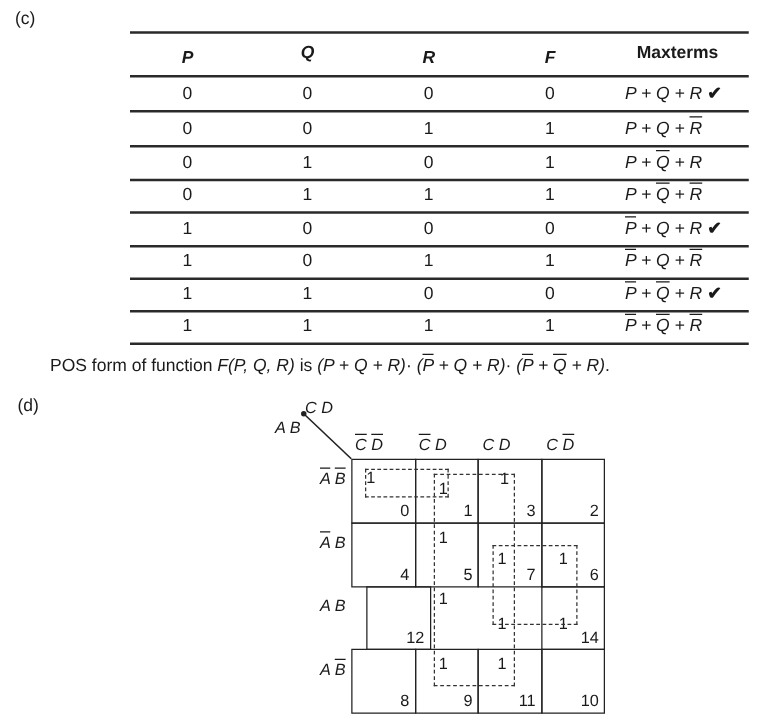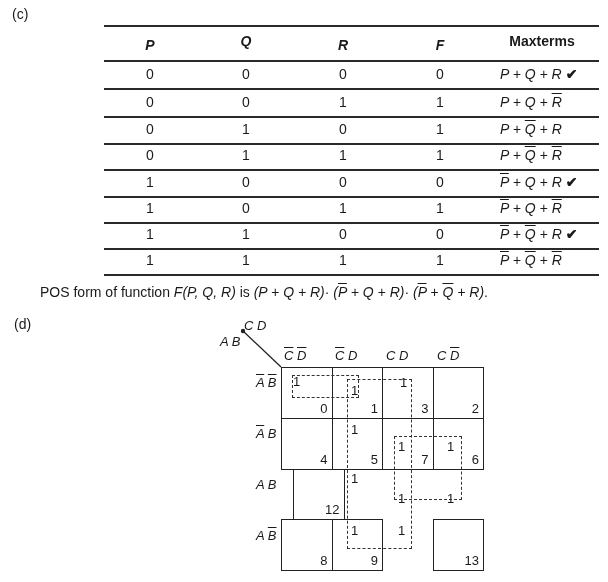--- a/index.html
+++ b/index.html
@@ -156,30 +156,36 @@
       <span class="km-one" style="position: absolute; left: 117px; top: 72px;">1</span>
       <div class="km-cell" style="left: 151.5px; top: 50.75px; width: 51.5px; height: 51.75px;">
         <span class="km-num">6</span>
       </div>
       <span class="km-one" style="position: absolute; left: 166px; top: 72px;">1</span>
       <div class="km-cell" style="left: 12px; top: 101.5px; width: 51.5px; height: 51.75px;">
         <span class="km-num">12</span>
       </div>
       <span class="km-one" style="position: absolute; left: 70px; top: 104px;">1</span>
       <span class="km-one" style="position: absolute; left: 117px; top: 124px;">1</span>
+      <div class="km-cell" style="left: 151.5px; top: 101.5px; width: 51.5px; height: 51.75px;">
+        <span class="km-num">14</span>
+      </div>
       <span class="km-one" style="position: absolute; left: 166px; top: 124px;">1</span>
       <div class="km-cell" style="left: 0px; top: 152.25px; width: 51.5px; height: 51.75px;">
         <span class="km-num">8</span>
       </div>
       <div class="km-cell" style="left: 50.5px; top: 152.25px; width: 51.5px; height: 51.75px;">
         <span class="km-num">9</span>
       </div>
       <span class="km-one" style="position: absolute; left: 70px; top: 156px;">1</span>
+      <div class="km-cell" style="left: 101px; top: 152.25px; width: 51.5px; height: 51.75px;">
+        <span class="km-num">11</span>
+      </div>
       <span class="km-one" style="position: absolute; left: 117px; top: 156px;">1</span>
       <div class="km-cell" style="left: 151.5px; top: 152.25px; width: 51.5px; height: 51.75px;">
-        <span class="km-num">13</span>
+        <span class="km-num">10</span>
       </div>
     </div>
 
   <div class="dash" style="left:292px; top:375px; width:67px; height:23px;"></div>
   <div class="dash" style="left:347px; top:379px; width:65px; height:170px;"></div>
   <div class="dash" style="left:394px; top:436px; width:68px; height:64px;"></div>
 </div>
 
 </body></html>

